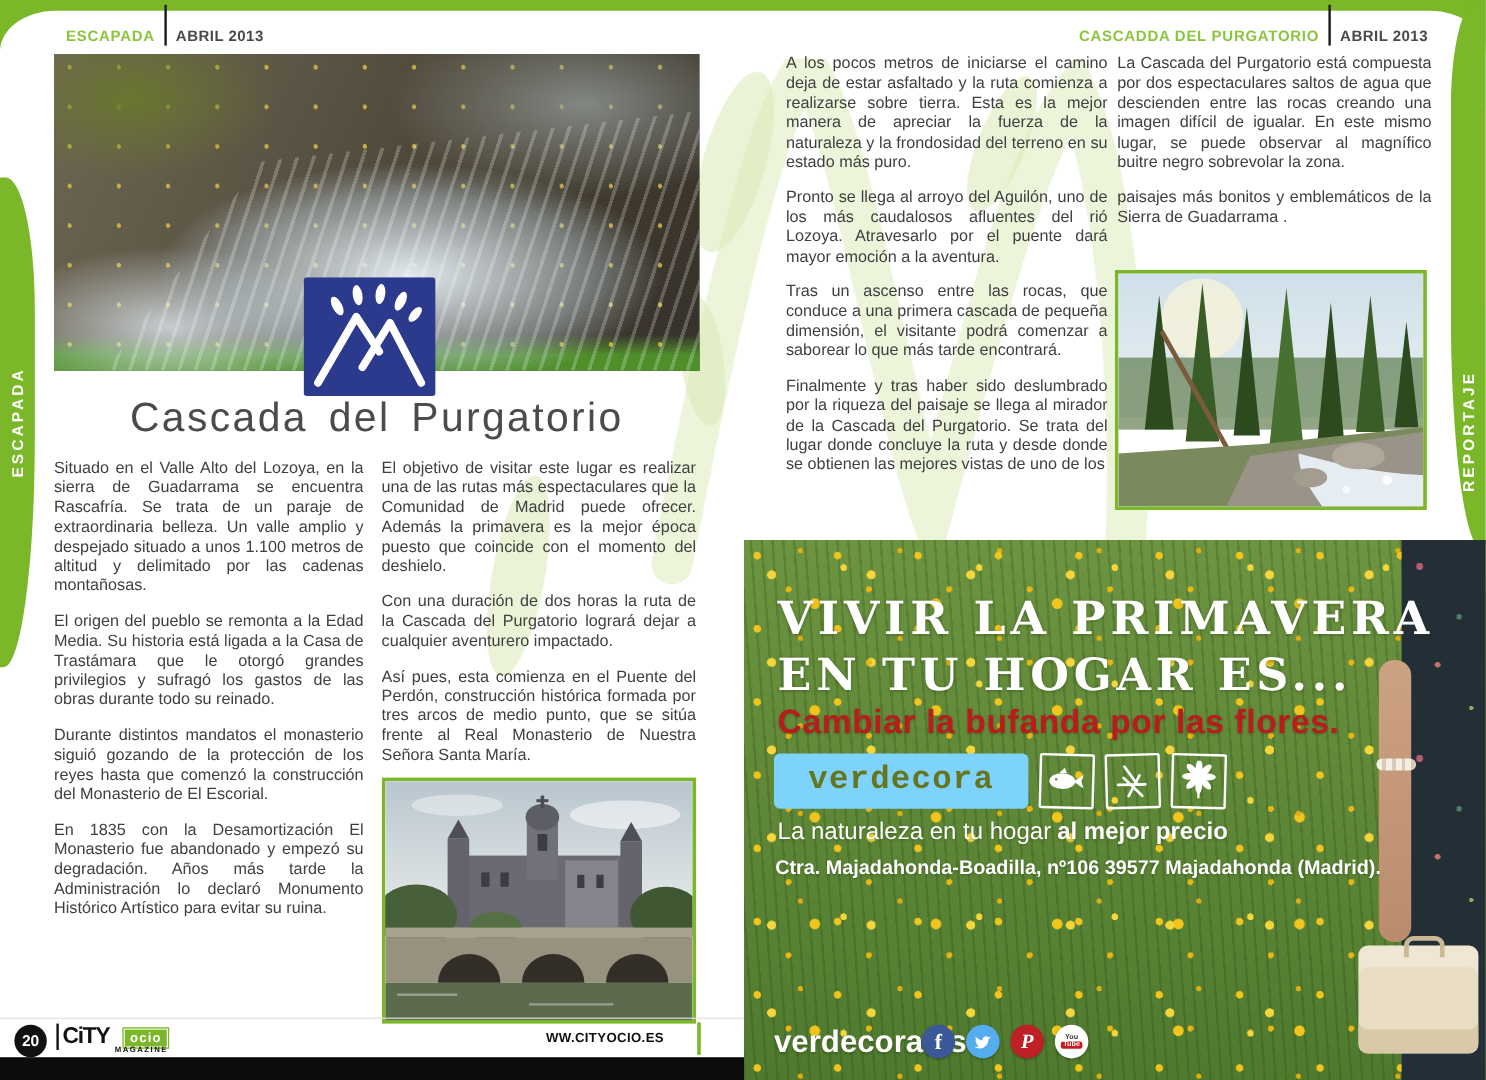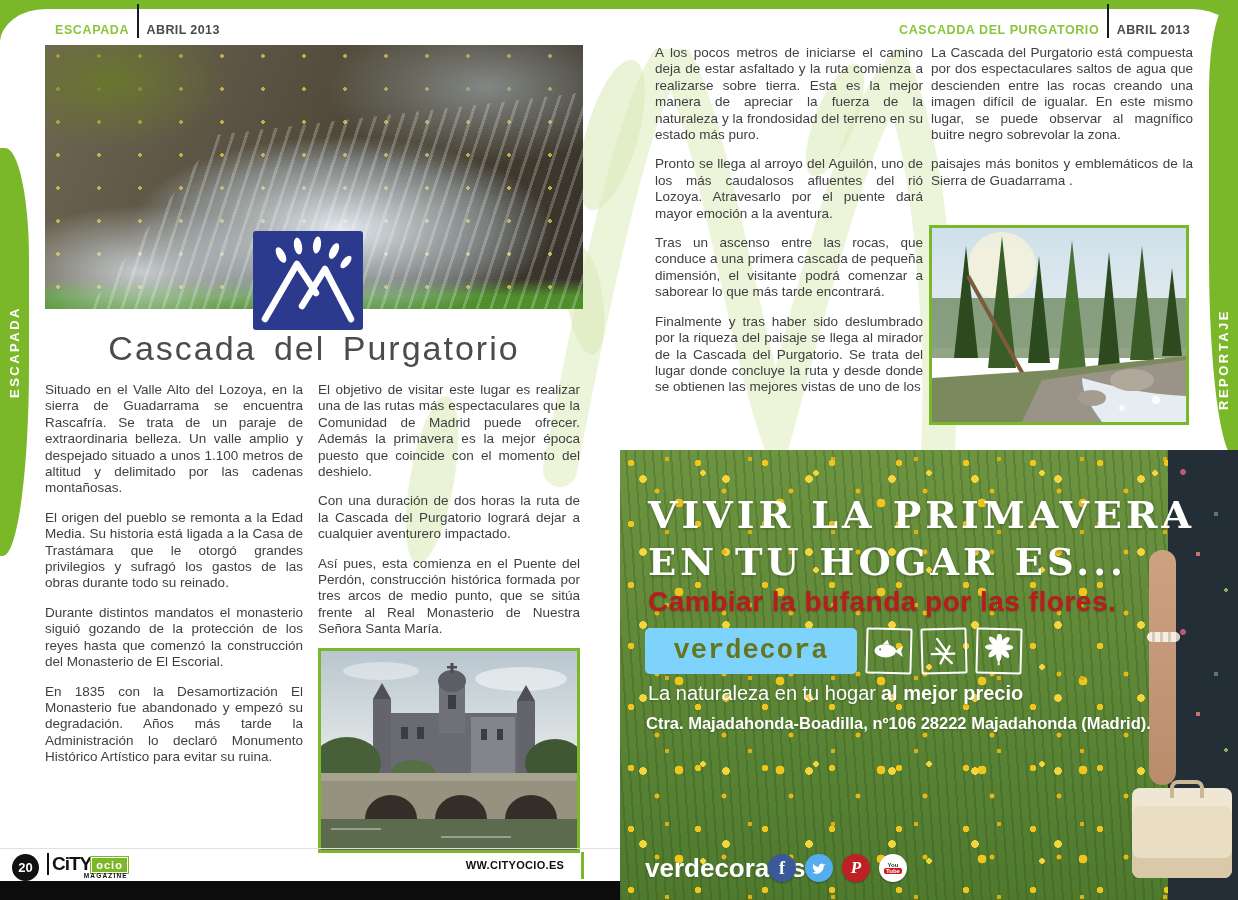--- a/index.html
+++ b/index.html
@@ -52,25 +52,25 @@
   .photo-forest{left:929px;top:225px;width:260px;height:200px}
   .framed-photo svg{display:block}
   
   .footer-rule{position:absolute;left:0;top:848px;width:620px;height:1px;background:#e0e0e0;z-index:3}
   .page-circle{position:absolute;left:12px;top:854px;width:27px;height:27px;border-radius:50%;
     background:#111;color:#fff;font-size:13px;font-weight:bold;display:flex;align-items:center;
     justify-content:center;z-index:4}
   .mag-logo{position:absolute;left:47px;top:853px;z-index:4;display:flex;align-items:center}
   .mag-bar{width:2px;height:22px;background:#111;margin-right:3px}
   .mag-city{font-size:19px;font-weight:bold;letter-spacing:-1px;color:#111;line-height:22px}
-  .mag-ocio-wrap{position:relative;margin-left:0}
+  .mag-ocio-wrap{position:relative;margin-left:12px}
   .mag-ocio{display:inline-block;background:#7bb829;color:#fff;font-size:11px;font-weight:bold;
     padding:1px 4px;border:1px solid #fff;outline:1px solid #7bb829;letter-spacing:1px}
   .mag-sub{position:absolute;right:0;top:17px;font-size:6.5px;letter-spacing:1.2px;color:#111;font-weight:bold}
-  .foot-site{position:absolute;left:455px;top:859px;width:120px;text-align:center;font-size:11px;
+  .foot-site{position:absolute;left:455px;top:859px;width:120px;text-align:left;font-size:11px;
     font-weight:bold;color:#101010;z-index:4;letter-spacing:.3px}
   .foot-greenbar{position:absolute;left:581px;top:852px;width:3px;height:27px;background:#7bb829;z-index:4}
   .footer-black{position:absolute;left:0;top:881px;width:620px;height:19px;background:#0c0c0c;z-index:4}
   
   .ad{position:absolute;left:620px;top:450px;width:618px;height:450px;z-index:3;overflow:hidden}
   .ad-field{position:absolute;inset:0;background-color:#5f8637;
     background-image:
       radial-gradient(circle 5px at 11px 13px,#f2c51d 60%,transparent 66%),
       radial-gradient(circle 4px at 37px 41px,#e8b714 60%,transparent 66%),
       radial-gradient(circle 6px at 23px 29px,#f7d63c 60%,transparent 66%),
@@ -344,21 +344,21 @@
             <circle cx="0" cy="0" r="3.4"></circle>
           </g>
           <path d="M18 25 L18 33" stroke="#fff" stroke-width="2"></path>
         </svg>
       </div>
     </div>
 
     <div class="ad-tag">
       <span>La naturaleza en tu hogar</span><b>al mejor precio</b>
     </div>
-    <div class="ad-addr">Ctra. Majadahonda-Boadilla, nº106 28222 Majadahonda (Madrid).</div>
+    <div class="ad-addr">Ctra. Majadahonda-Boadilla, nº106 39577 Majadahonda (Madrid).</div>
 
     <div class="ad-site">verdecora.es</div>
     <div class="ad-social">
       <div class="soc soc-fb">f</div>
       <div class="soc soc-tw">
         <svg width="16" height="16" viewBox="0 0 15 15">
           <path fill="#fff" d="M14 4.5c-.5.3-1 .4-1.5.5.5-.3.9-.8 1.1-1.4-.5.3-1.1.5-1.7.7a2.6 2.6 0 0 0-4.5 2.4C5.3 6.5 3.4 5.4 2.1 3.8c-.6 1-.3 2.3.6 3-.4 0-.8-.1-1.1-.3 0 1.2.8 2.2 1.9 2.4-.4.1-.7.1-1.1 0 .3 1 1.2 1.7 2.3 1.7A5.2 5.2 0 0 1 1 11.8c1.1.7 2.4 1.1 3.8 1.1 4.6 0 7.1-3.8 7.1-7.1v-.3c.5-.4.9-.8 1.2-1.3z"></path>
         </svg>
       </div>
       <div class="soc soc-pin">P</div>

